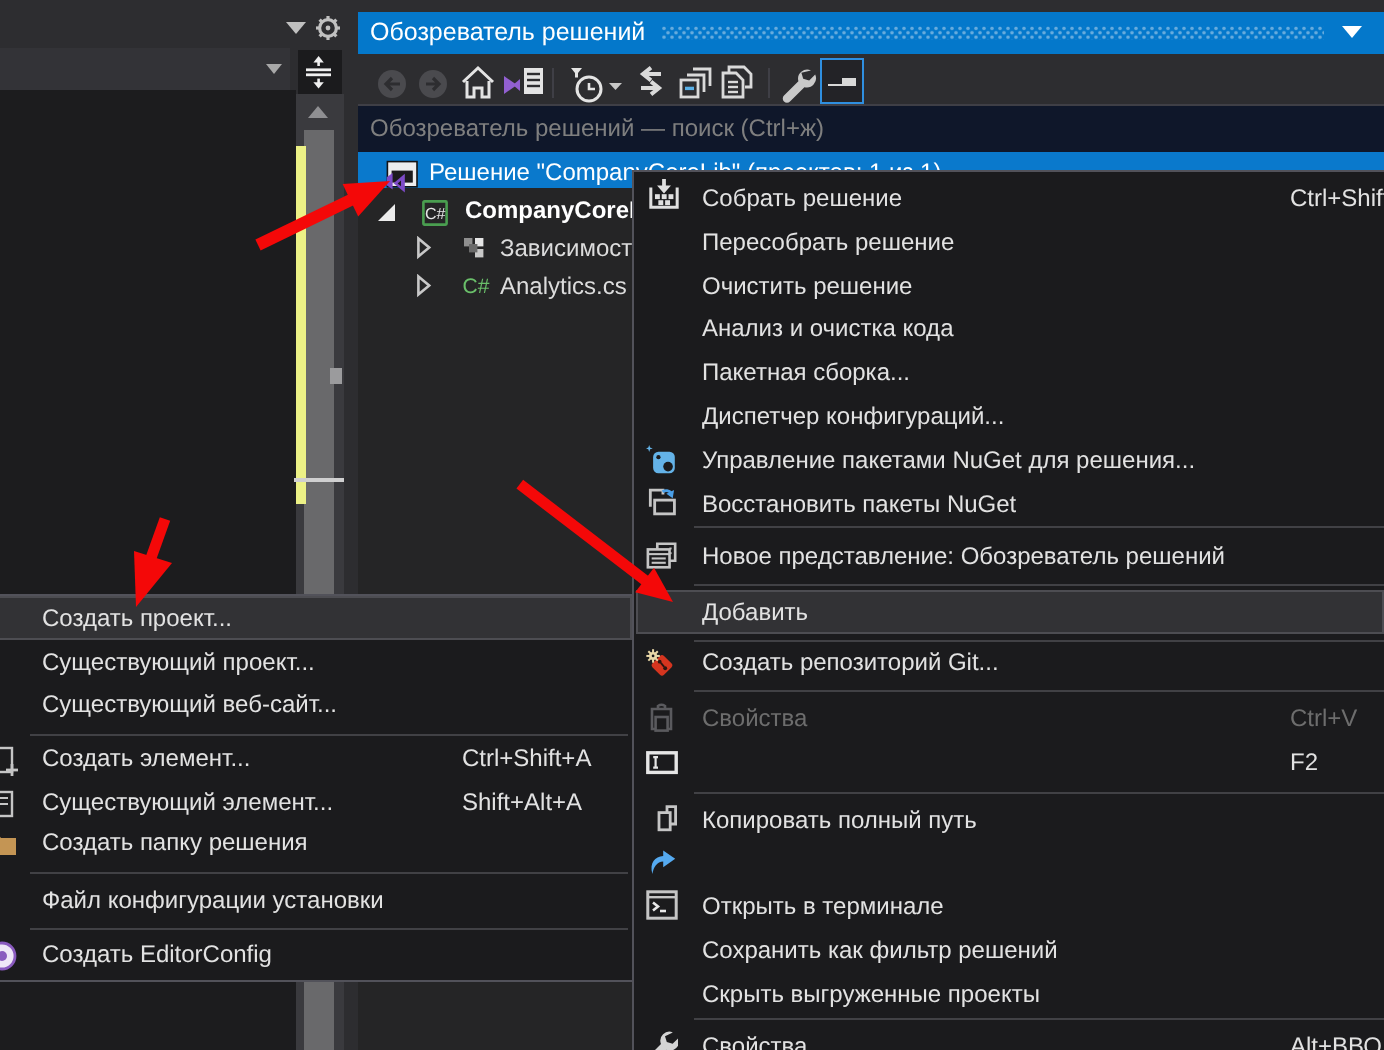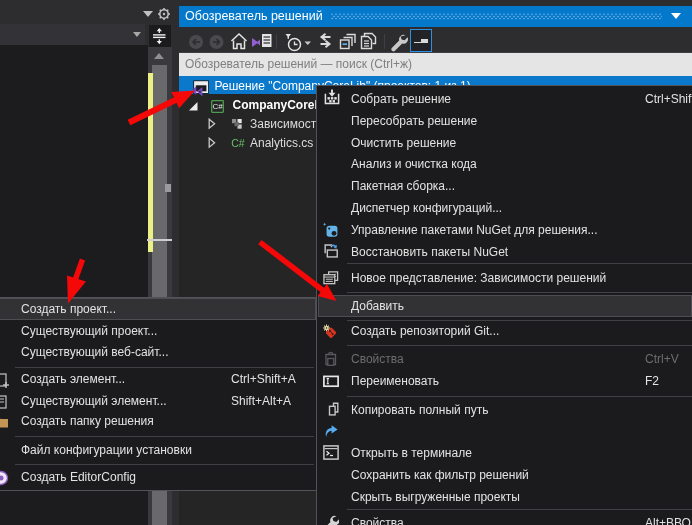--- a/index.html
+++ b/index.html
@@ -30,21 +30,21 @@
 #title { left:179px; top:6px; width:595px; height:21px; background:#0478cb; }
 #title .txt { position:absolute; left:6px; top:3px; color:#ffffff; font-size:12.5px; }
 #title .dots { position:absolute; left:152px; top:7px; width:331px; height:6.8px;
   background-image:radial-gradient(circle, #66abdd 0.68px, transparent 1.05px),
     radial-gradient(circle, #66abdd 0.68px, transparent 1.05px);
   background-size:4px 4.4px, 4px 4.4px; background-position:1px 1.2px, 3px 3.4px; }
 #title .pin { position:absolute; left:492px; top:7px; width:0; height:0;
   border-left:5px solid transparent; border-right:5px solid transparent; border-top:6px solid #ffffff; }
 
 #toolbar { left:179px; top:27px; width:513px; height:25px; background:#2d2d30; }
-#search { left:179px; top:52px; width:513px; height:25px; background:#e5e5e5;
+#search { left:179px; top:52px; width:513px; height:25px; background:#0f172a;
   border-top:1px solid #3f3f46; border-bottom:1px solid #3f3f46; }
 #search .txt { position:absolute; left:6px; top:4px; color:#7f7f7f; font-size:12px; }
 
 
 .trow { left:179px; width:513px; height:19px; font-size:12px; color:#dcdcdc; }
 #row1 { top:76px; height:18px; background:#0a79cc; color:#ffffff; }
 #row2 { top:96px; }
 #row3 { top:115px; }
 #row4 { top:134px; }
 .trow span.t { position:absolute; top:2px; white-space:nowrap; }
@@ -238,38 +238,37 @@
         <span class="lbl">Диспетчер конфигураций...</span>
       </div>
     <div class="mi" style="top:133px;">
         <span class="lbl">Управление пакетами NuGet для решения...</span>
       </div>
     <div class="mi" style="top:155px;">
         <span class="lbl">Восстановить пакеты NuGet</span>
       </div>
     <div class="msep" style="top:177px; left:30px; right:0;"></div>
     <div class="mi" style="top:181px;">
-        <span class="lbl">Новое представление: Зависимости решений</span>
+        <span class="lbl">Новое представление: Обозреватель решений</span>
       </div>
     <div class="msep" style="top:206.3px; left:30px; right:0;"></div>
     <div class="hibox" style="left:1px; top:209.3px; width:374px; height:21.8px;"></div>
     <div class="mi" style="top:210px; height:20px; line-height:20px;text-align:center;">
         <span class="lbl">Добавить</span>
       </div>
     <div class="msep" style="top:233.5px; left:30px; right:0;"></div>
     <div class="mi" style="top:233.8px;">
         <span class="lbl">Создать репозиторий Git...</span>
       </div>
     <div class="msep" style="top:259px; left:30px; right:0;"></div>
     <div class="mi" style="top:262px; color:#6d6d6d;">
         <span class="lbl">Свойства</span>
         <span class="sc" style="left:328px;">Ctrl+V</span>
       </div>
     <div class="mi" style="top:283.6px;">
-        <span class="lbl">Переименовать</span>
         <span class="sc" style="left:328px;">F2</span>
       </div>
     <div class="msep" style="top:310px; left:30px; right:0;"></div>
     <div class="mi" style="top:313px;">
         <span class="lbl">Копировать полный путь</span>
       </div>
     <div class="mi" style="top:356.1px;">
         <span class="lbl">Открыть в терминале</span>
       </div>
     <div class="mi" style="top:378.2px;">

